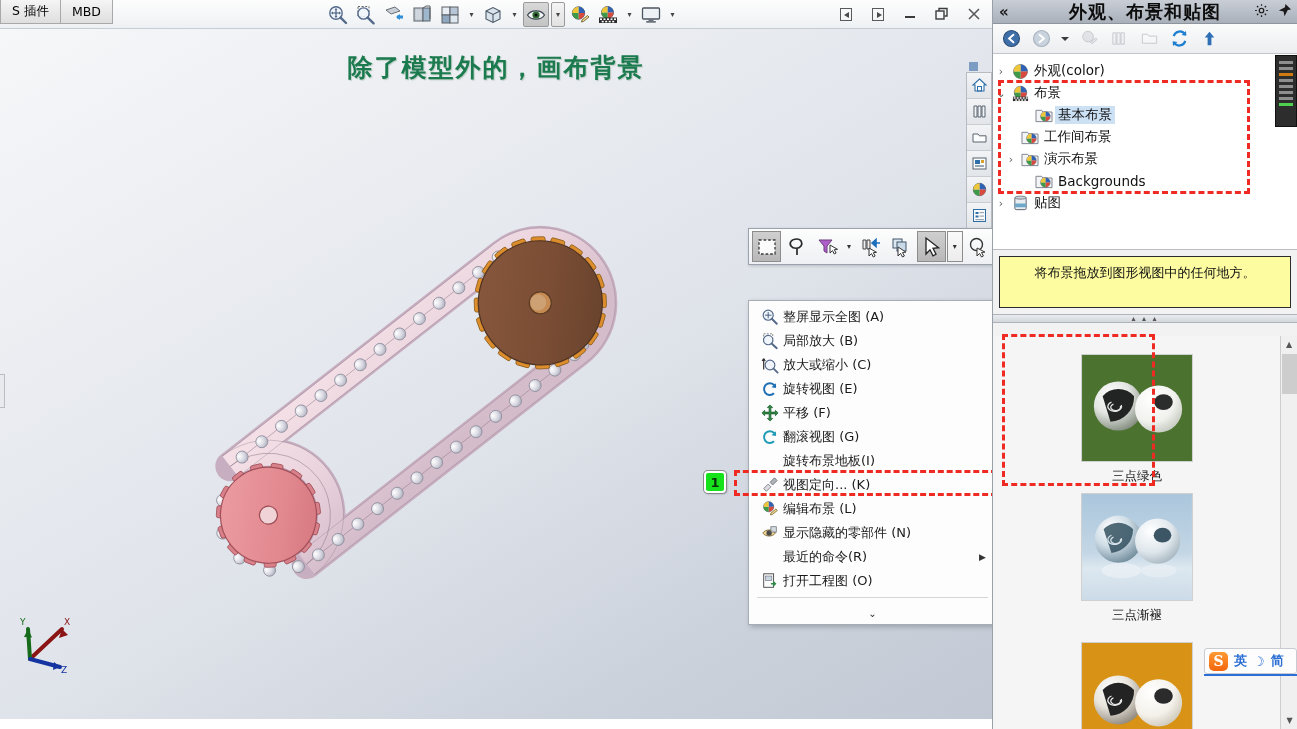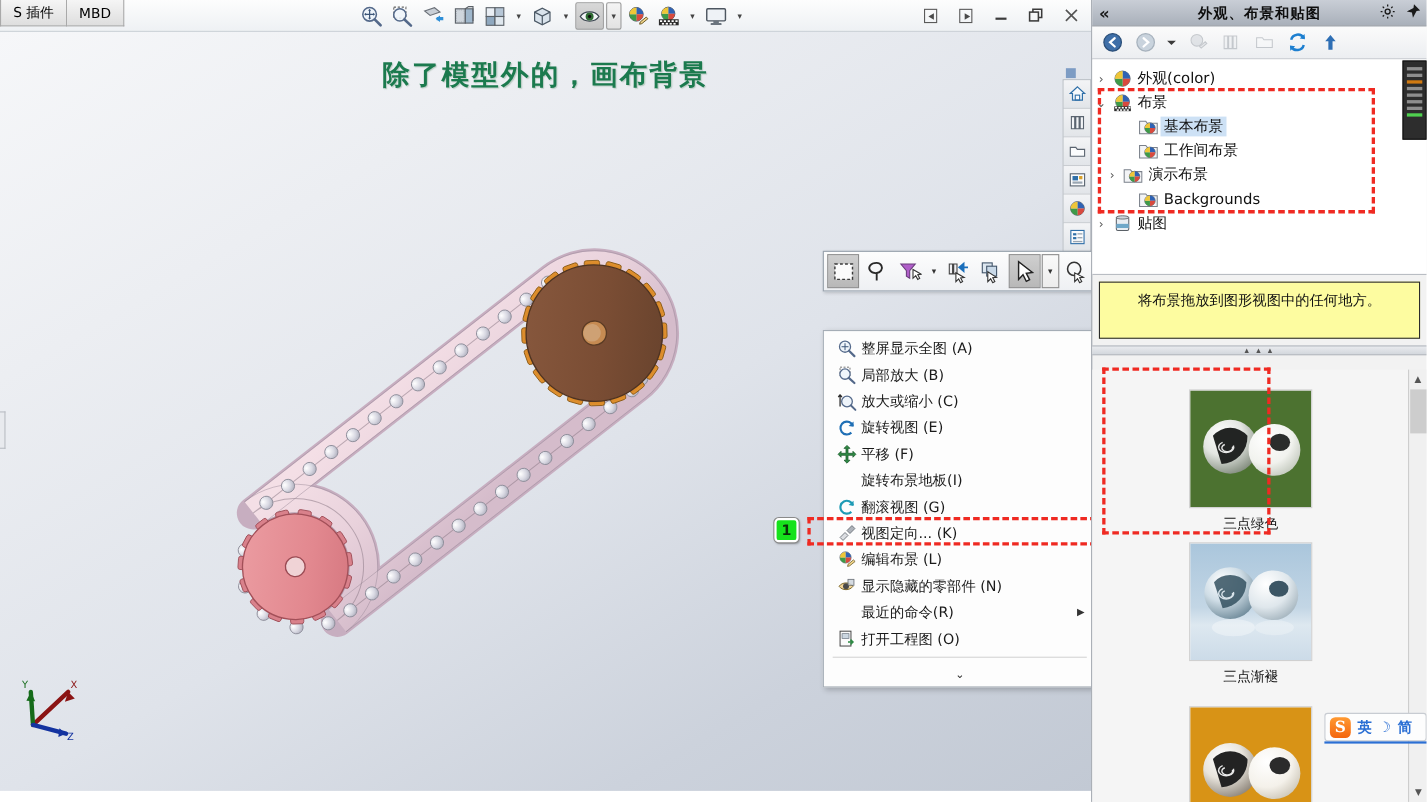--- a/index.html
+++ b/index.html
@@ -106,21 +106,21 @@
   
   .rpanel { position: absolute; left: 992px; top: 0; width: 305px; height: 729px; background: #f2f2f2;
             border-left: 1px solid #9aa0a8; }
   .rp-title {
     height: 24px; background: linear-gradient(#c9ced6,#a9b0ba);
     border-bottom: 1px solid #8d949d;
     display: flex; align-items: center; position: relative;
   }
   .rp-title .chev { margin-left: 6px; font-size: 15px; color: #1a1a1a; font-weight: bold; }
   .rp-title .ttxt { position: absolute; left: 0; width: 100%; text-align: center;
-      font-size: 13px; font-weight: bold; color: #0d0d0d; letter-spacing: 1px; }
+      font-size: 18px; font-weight: bold; color: #0d0d0d; letter-spacing: 1px; }
   .rp-title .right-icons { position: absolute; right: 5px; display: flex; gap: 8px; align-items: center; }
 
   .rp-toolbar { height: 30px; background: linear-gradient(#fbfbfb,#eceef1); border-bottom: 1px solid #c2c7cd;
      display: flex; align-items: center; padding-left: 6px; gap: 6px; }
   .rpb { width: 24px; height: 24px; display:flex; align-items:center; justify-content:center; }
 
   .rp-tree { position: relative; height: 196px; background: #fff; border-bottom: 1px solid #b9bdc3; }
   .tree-row { height: 22px; display: flex; align-items: center; font-size: 13.5px; color: #111; }
   .tw { width: 16px; display: flex; align-items: center; justify-content: center; color: #5a5a5a; font-size: 11px; }
   .tico { width: 22px; display: flex; align-items: center; justify-content: center; }
@@ -613,31 +613,31 @@
     </div>
     <div class="mi">
       <span class="mi-ic">
         <svg width="18" height="18" viewBox="0 0 20 20">
             <path d="M10 1 l3 3 h-2 v5 h5 v-2 l3 3 l-3 3 v-2 h-5 v5 h2 l-3 3 l-3 -3 h2 v-5 h-5 v2 l-3 -3 l3 -3 v2 h5 v-5 h-2 z" fill="#2f8a45" stroke="#1c5a2c" stroke-width="0.8"></path>
           </svg>
       </span>
       <span class="mi-lb">平移 (F)</span>
     </div>
     <div class="mi">
-      <span class="mi-ic"></span>
-      <span class="mi-lb">旋转布景地板(I)</span>
-    </div>
-    <div class="mi">
       <span class="mi-ic">
         <svg width="18" height="18" viewBox="0 0 20 20">
             <path d="M16 8 A6.5 6.5 0 1 0 14.4 14.8" fill="none" stroke="#1f9bb5" stroke-width="2.2"></path>
             <path d="M16.6 3.5 l0 5.4 l-5 -0.9 z" fill="#1f9bb5"></path>
           </svg>
       </span>
       <span class="mi-lb">翻滚视图 (G)</span>
+    </div>
+    <div class="mi">
+      <span class="mi-ic"></span>
+      <span class="mi-lb">旋转布景地板(I)</span>
     </div>
     <div class="mi">
       <span class="mi-ic">
         <svg width="18" height="18" viewBox="0 0 20 20">
             <path d="M3 14 l5 -5 l3 3 l-5 5 z" fill="#dcdee2" stroke="#6b7078" stroke-width="0.9"></path>
             <path d="M10 7 l5 -5 l3 3 l-5 5 z" fill="#aeb3ba" stroke="#6b7078" stroke-width="0.9"></path>
           </svg>
       </span>
       <span class="mi-lb">视图定向... (K)</span>
     </div>
@@ -808,21 +808,21 @@
               <circle cx="11" cy="10" r="5" fill="#d0d6dc" stroke="#48505a" stroke-width="0.7"></circle>
               <path d="M11 5 A5 5 0 0 1 16 10 L11 10 Z" fill="#2f62b4"></path>
               <path d="M11 10 L16 10 A5 5 0 0 1 11 15 Z" fill="#d94a3e"></path>
               <path d="M11 10 L11 15 A5 5 0 0 1 6 10 Z" fill="#3e9a48"></path>
               <path d="M11 10 L6 10 A5 5 0 0 1 11 5 Z" fill="#efc637"></path>
             </svg>
           </span>
           <span class="tlabel sel">基本布景</span>
         </div>
 
-        <div class="tree-row" style="padding-left:24px">
+        <div class="tree-row" style="padding-left:10px">
           <span class="tw"></span>
           <span class="tico">
             <svg width="18" height="17" viewBox="0 0 19 18">
               <path d="M1 3.5 h6 l1.4 1.8 H18 V15.5 H1 Z" fill="#f3f4f6" stroke="#7a808a" stroke-width="1"></path>
               <circle cx="11" cy="10" r="5" fill="#d0d6dc" stroke="#48505a" stroke-width="0.7"></circle>
               <path d="M11 5 A5 5 0 0 1 16 10 L11 10 Z" fill="#2f62b4"></path>
               <path d="M11 10 L16 10 A5 5 0 0 1 11 15 Z" fill="#d94a3e"></path>
               <path d="M11 10 L11 15 A5 5 0 0 1 6 10 Z" fill="#3e9a48"></path>
               <path d="M11 10 L6 10 A5 5 0 0 1 11 5 Z" fill="#efc637"></path>
             </svg>

